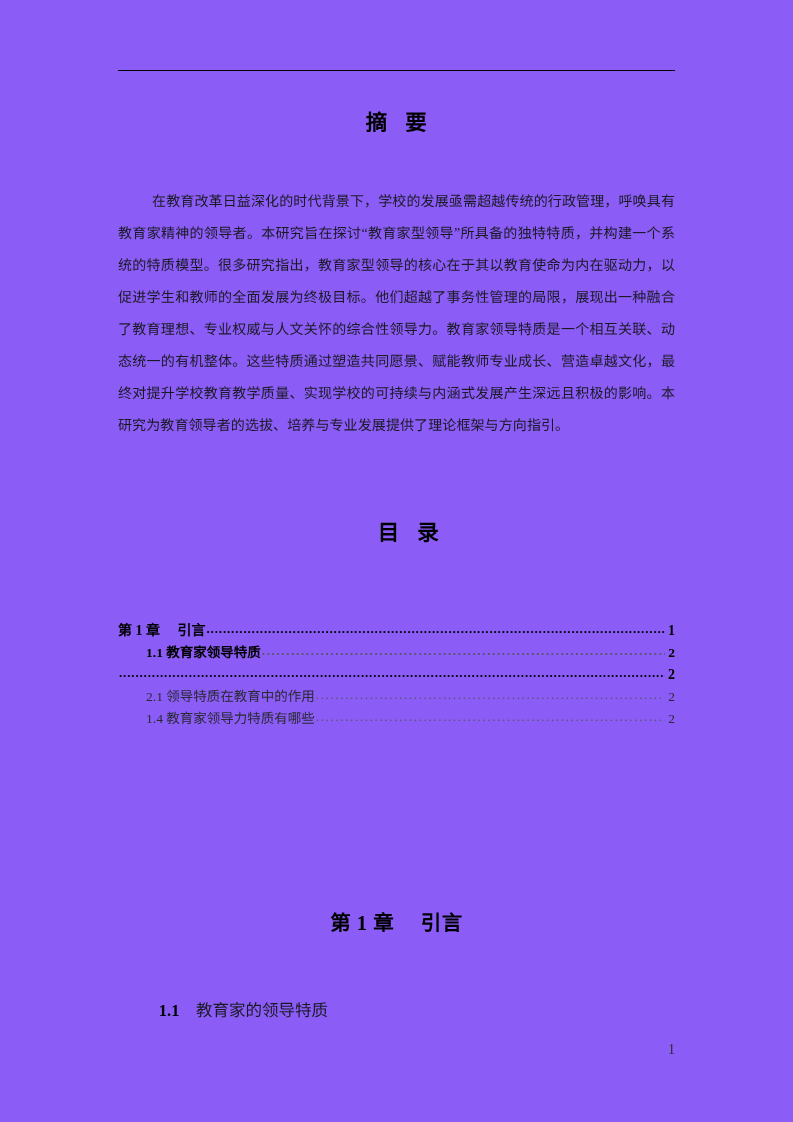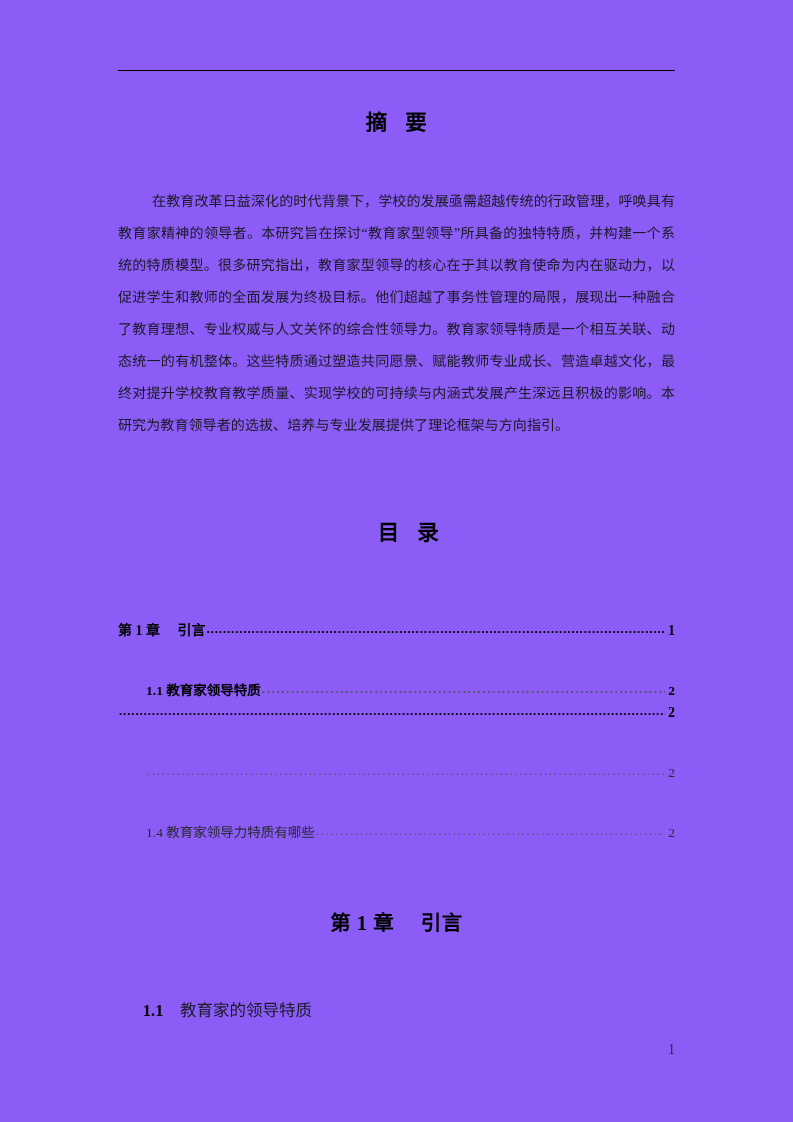--- a/index.html
+++ b/index.html
@@ -105,21 +105,20 @@
   }
 
   .toc-row.level-1 {
     font-weight: bold;
     font-size: 14px;
   }
 
   .toc-row.level-2 {
     font-size: 13.5px;
     color: #2a2a33;
-    margin-top: 38px;
   }
 
   .toc-row.level-2.is-bold {
     font-weight: bold;
     color: #000000;
   }
 
   .toc-row .toc-indent {
     display: inline-block;
     flex: 0 0 auto;
@@ -156,21 +155,21 @@
 
   .toc-page {
     flex: 0 0 auto;
     text-align: right;
     padding-left: 2px;
   }
 
   
   .section-heading {
     position: absolute;
-    left: 0;
+    left: 16px;
     top: 978px;
     width: 557px;
     font-size: 16.5px;
     line-height: 22px;
     color: #1a1a24;
     white-space: pre;
   }
 
   .section-heading .sec-num {
     font-weight: bold;
@@ -220,20 +219,21 @@
       </div>
 
       <div class="toc-row level-1">
         <span class="toc-indent"></span>
         <span class="toc-leader"></span>
         <span class="toc-page">2</span>
       </div>
 
       <div class="toc-row level-2">
         <span class="toc-indent"></span>
+        <span class="toc-label">2.1  领导特质在教育中的作用</span>
         <span class="toc-leader"></span>
         <span class="toc-page">2</span>
       </div>
 
       <div class="toc-row level-2">
         <span class="toc-indent"></span>
         <span class="toc-label">1.4  教育家领导力特质有哪些</span>
         <span class="toc-leader"></span>
         <span class="toc-page">2</span>
       </div>

